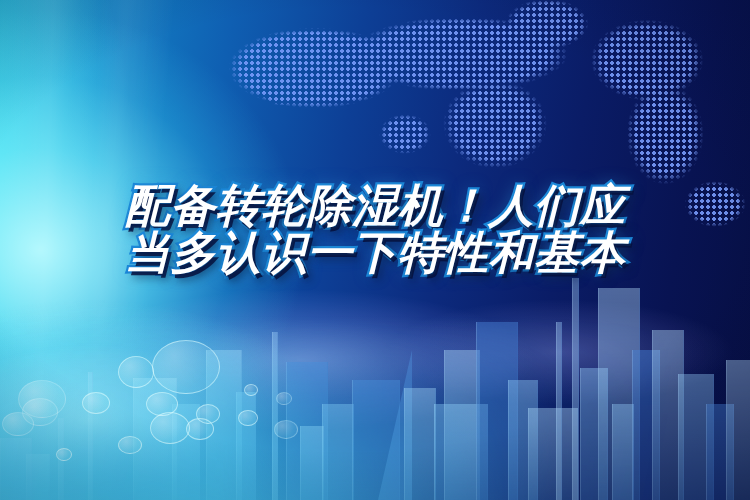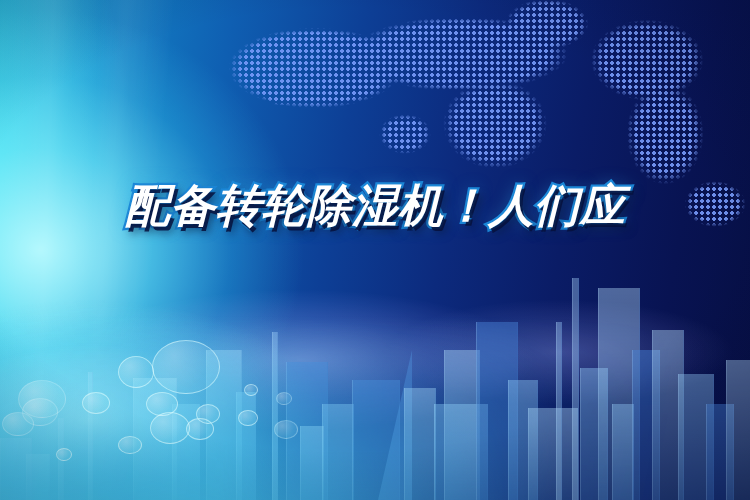--- a/index.html
+++ b/index.html
@@ -206,15 +206,16 @@
     <div class="bubble" style="left:238px; top:410px; width:18px; height:14px;"></div>
     <div class="bubble faint" style="left:276px; top:392px; width:14px; height:11px;"></div>
     <div class="bubble" style="left:244px; top:384px; width:12px; height:10px;"></div>
     <div class="bubble faint" style="left:274px; top:420px; width:22px; height:17px;"></div>
   </div>
 
   <div class="layer bg-vignette"></div>
 
   <div class="headline">
     <span class="hl-line">配备转轮除湿机！人们应</span>
+    <span class="hl-line">当多认识一下特性和基本</span>
   </div>
 
 </div>
 
 </body></html>

